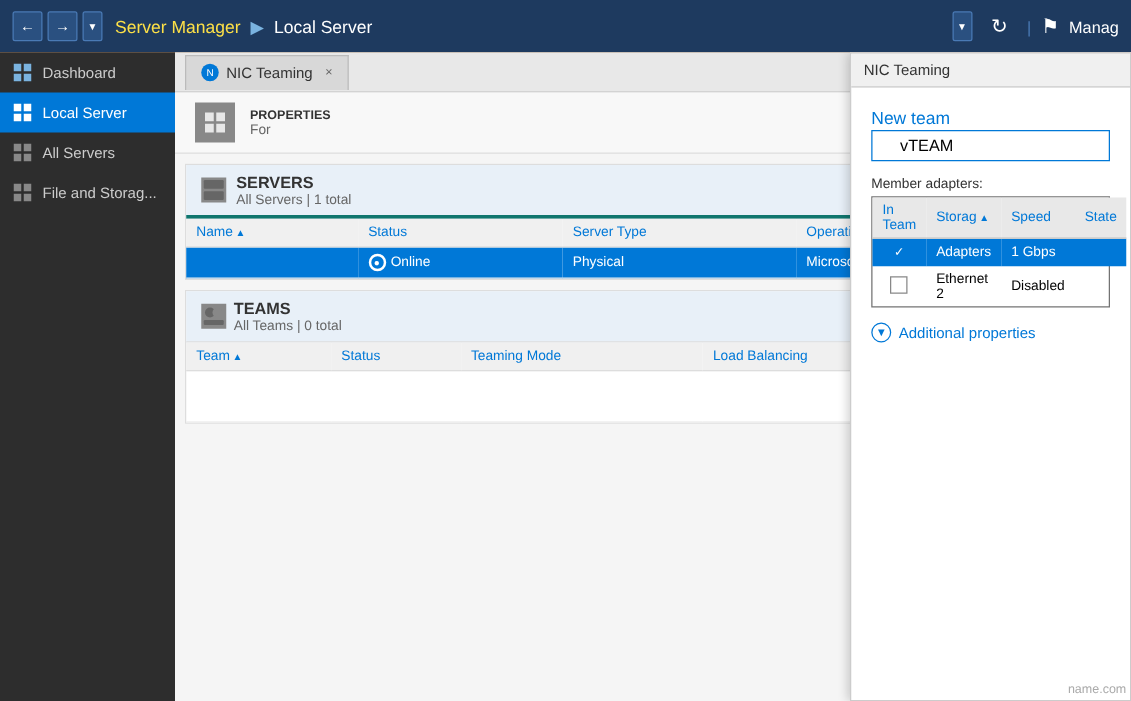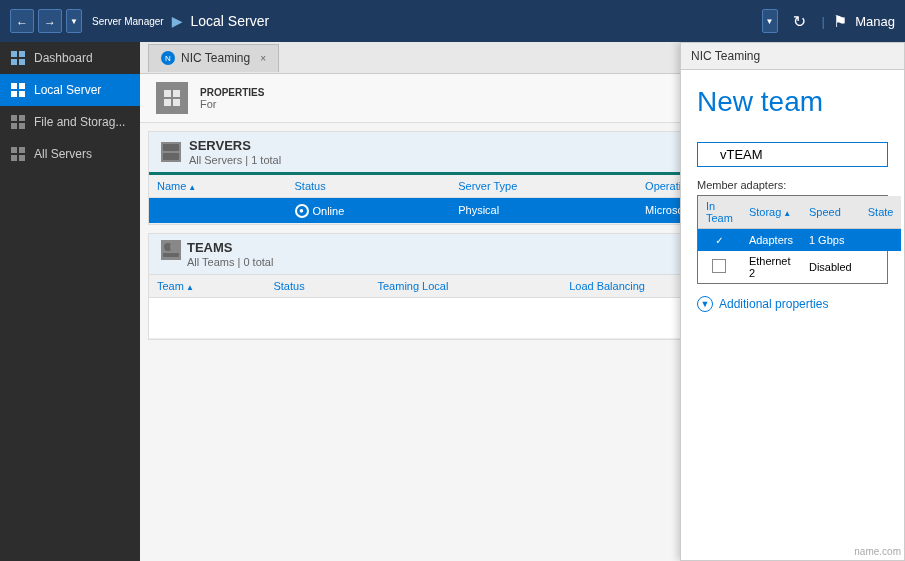--- a/index.html
+++ b/index.html
@@ -233,21 +233,21 @@
       justify-content: center;
       font-size: 8px;
     }
 
     
     .teams-header {
       background: #e8f0f8;
       padding: 6px 12px;
       border-bottom: 1px solid #ddd;
       display: flex;
-      align-items: flex-start;
+      align-items: center;
     }
     .tasks-btn {
       margin-left: auto;
       display: flex;
       align-items: center;
       background: #e0e0e0;
       border: 1px solid #bbb;
       padding: 2px 8px;
       cursor: pointer;
       font-size: 11px;
@@ -276,23 +276,23 @@
       color: #333;
       display: flex;
       align-items: center;
     }
     .modal-content {
       padding: 16px;
       flex: 1;
       overflow-y: auto;
     }
     .new-team-title {
-      font-size: 28px;
+      font-size: 14px;
       color: #0078d7;
-      margin-bottom: 24px;
+      margin-bottom: 2px;
       font-weight: 300;
     }
     .field-label {
       font-size: 11px;
       color: #333;
       margin-bottom: 4px;
     }
     .text-input {
       width: 100%;
       border: 1px solid #0078d7;
@@ -375,21 +375,21 @@
   </style>
 </head>
 <body>
 
 <div class="title-bar">
   <div class="title-bar-nav">
     <div class="nav-btn">←</div>
     <div class="nav-btn">→</div>
     <div class="nav-btn-dropdown">▼</div>
   </div>
-  <span style="font-size:10px;color:#ffffff;">Server Manager</span>
+  <span style="font-size:14px;color:#fde047;">Server Manager</span>
   <span style="margin:0 8px;color:#7ab3e0;">▶</span>
   <span style="font-size:14px;color:white;">Local Server</span>
   <div class="title-bar-right">
     <div class="nav-btn-dropdown" style="margin-left:4px;">▼</div>
     <div class="refresh-btn">↻</div>
     <span style="color:#4a7ab5;">|</span>
     <span class="flag-icon">⚑</span>
     <span style="font-size:13px;">Manag</span>
   </div>
 </div>
@@ -421,32 +421,32 @@
     </div>
     <div class="sidebar-item">
       <div class="sidebar-icon">
         <div class="sidebar-icon-grid">
           <span style="width:6px;height:6px;background:#888;"></span>
           <span style="width:6px;height:6px;background:#888;"></span>
           <span style="width:6px;height:6px;background:#888;"></span>
           <span style="width:6px;height:6px;background:#888;"></span>
         </div>
       </div>
-      <span>File and Storag...</span>
+      <span>All Servers</span>
     </div>
     <div class="sidebar-item">
       <div class="sidebar-icon">
         <div class="sidebar-icon-grid">
           <span style="width:6px;height:6px;background:#888;"></span>
           <span style="width:6px;height:6px;background:#888;"></span>
           <span style="width:6px;height:6px;background:#888;"></span>
           <span style="width:6px;height:6px;background:#888;"></span>
         </div>
       </div>
-      <span>All Servers</span>
+      <span>File and Storag...</span>
     </div>
   </div>
 
   <div class="content">
 
     <div class="tab-bar">
       <div class="tab">
         <div class="tab-icon">N</div>
         <span>NIC Teaming</span>
         <span class="tab-close">×</span>
@@ -526,21 +526,21 @@
         <div class="tasks-btn">
           <span>TASKS</span>
           <span>▼</span>
         </div>
       </div>
       <table class="data-table">
         <thead>
           <tr>
             <th><span>Team</span><span class="sort-arrow">▲</span></th>
             <th><span>Status</span></th>
-            <th><span>Teaming Local</span></th>
+            <th><span>Teaming Mode</span></th>
             <th><span>Load Balancing</span></th>
             <th><span>Adapters</span></th>
           </tr>
         </thead>
         <tbody>
           <tr>
               <td colspan="5" style="padding:20px;"></td>
             </tr>
         </tbody>
       </table>

